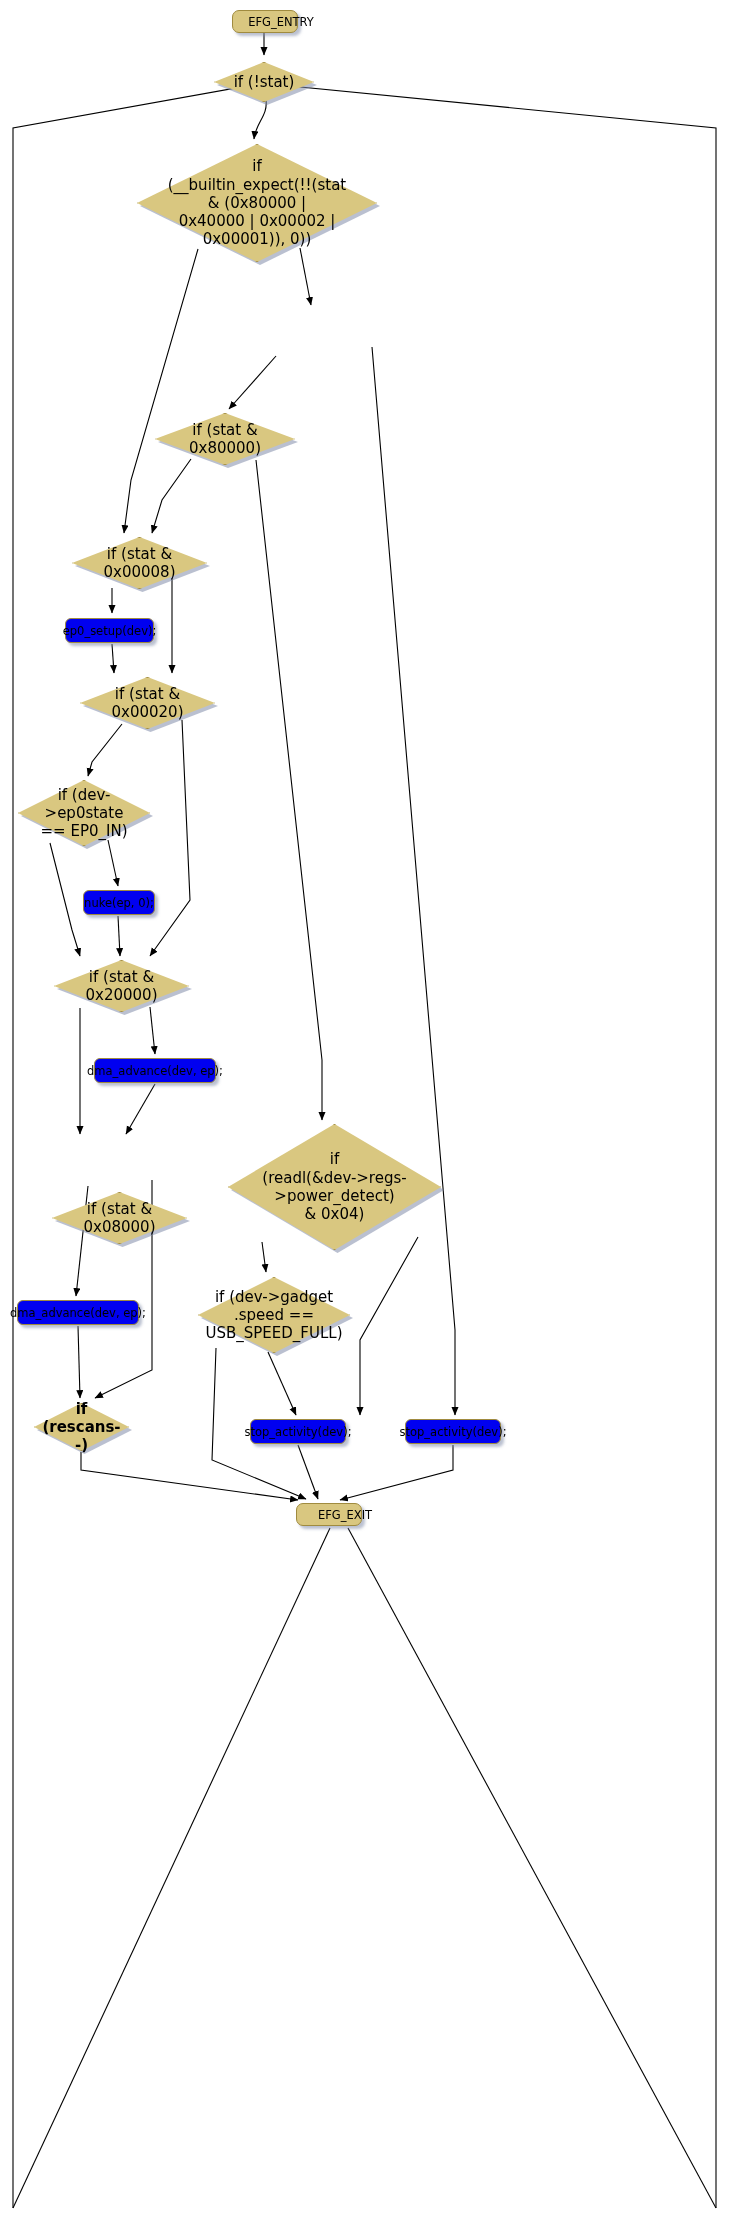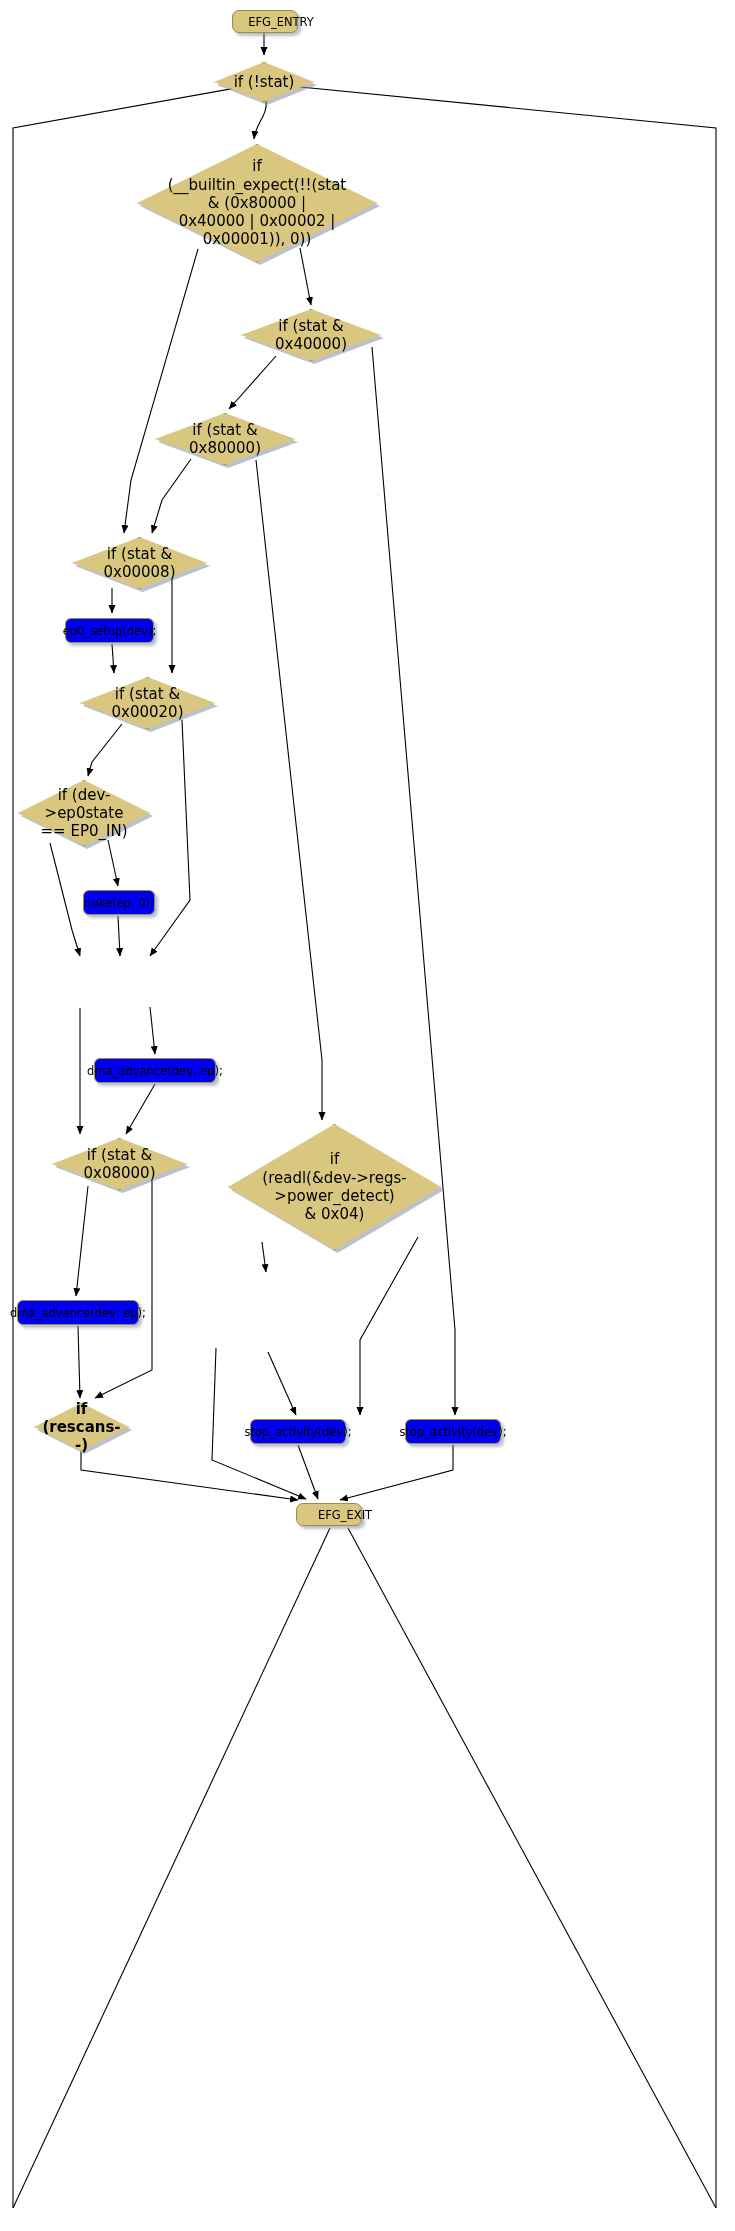--- a/index.html
+++ b/index.html
@@ -186,25 +186,20 @@
   <div class="node decision" style="left:137px; top:144px; width:240px; height:118px;">
     <div class="dshadow"></div>
     <div class="dshape"></div>
     <div class="dlabel">if
 (__builtin_expect(!!(stat
 &amp; (0x80000 |
 0x40000 | 0x00002 |
 0x00001)), 0))</div>
   </div>
 
-  <div class="node decision" style="left:241px; top:309px; width:140px; height:52px;">
-    <div class="dshadow"></div>
-    <div class="dshape"></div>
-    <div class="dlabel">if (stat &amp; 0x40000)</div>
-  </div>
 
   <div class="node decision" style="left:155px; top:413px; width:140px; height:52px;">
     <div class="dshadow"></div>
     <div class="dshape"></div>
     <div class="dlabel">if (stat &amp; 0x80000)</div>
   </div>
 
   <div class="node decision" style="left:72px; top:537px; width:135px; height:52px;">
     <div class="dshadow"></div>
     <div class="dshape"></div>
@@ -225,43 +220,55 @@
     <div class="dshadow"></div>
     <div class="dshape"></div>
     <div class="dlabel">if (dev-&gt;ep0state
 == EP0_IN)</div>
   </div>
 
   <div class="node action" style="left:83px; top:890px; width:72px; height:25px;">
     <span>nuke(ep, 0);</span>
   </div>
 
+  <div class="node decision" style="left:54px; top:960px; width:135px; height:52px;">
+    <div class="dshadow"></div>
+    <div class="dshape"></div>
+    <div class="dlabel">if (stat &amp; 0x20000)</div>
+  </div>
 
   <div class="node action" style="left:94px; top:1058px; width:122px; height:25px;">
     <span>dma_advance(dev, ep);</span>
   </div>
 
-  <div class="node decision" style="left:52px; top:1138px; width:135px; height:52px;">
+  <div class="node decision" style="left:52px; top:1192px; width:135px; height:52px;">
     <div class="dshadow"></div>
     <div class="dshape"></div>
     <div class="dlabel">if (stat &amp; 0x08000)</div>
   </div>
 
   <div class="node decision" style="left:228px; top:1124px; width:213px; height:126px;">
     <div class="dshadow"></div>
     <div class="dshape"></div>
     <div class="dlabel">if
 (readl(&amp;dev-&gt;regs-&gt;power_detect)
 &amp; 0x04)</div>
   </div>
 
   <div class="node action" style="left:17px; top:1300px; width:122px; height:25px;">
     <span>dma_advance(dev, ep);</span>
   </div>
 
+  <div class="node decision" style="left:198px; top:1277px; width:152px; height:76px;">
+    <div class="dshadow"></div>
+    <div class="dshape"></div>
+    <div class="dlabel">if (dev-&gt;gadget
+.speed ==
+USB_SPEED_FULL)</div>
+  </div>
 
   <div class="node decision" style="left:34px; top:1403px; width:95px; height:48px;font-weight:bold;">
     <div class="dshadow"></div>
     <div class="dshape"></div>
     <div class="dlabel">if (rescans--)</div>
   </div>
 
   <div class="node action" style="left:250px; top:1419px; width:96px; height:25px;">
     <span>stop_activity(dev);</span>
   </div>

